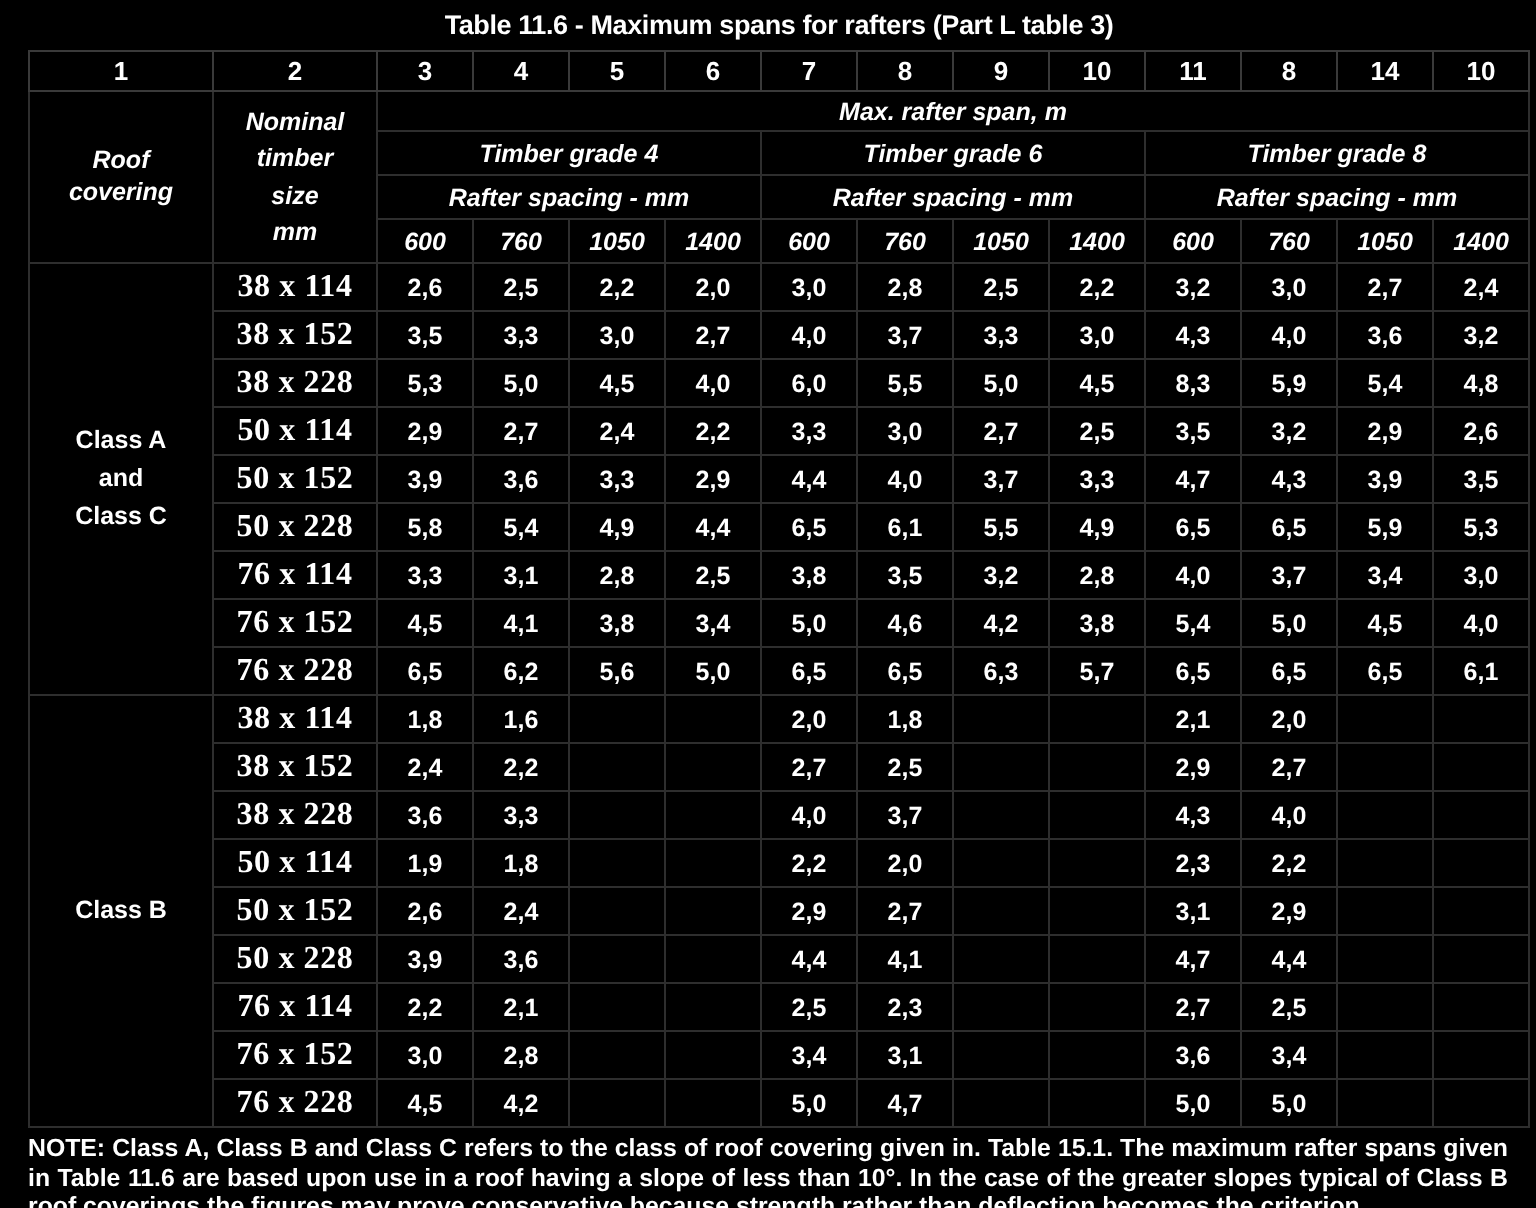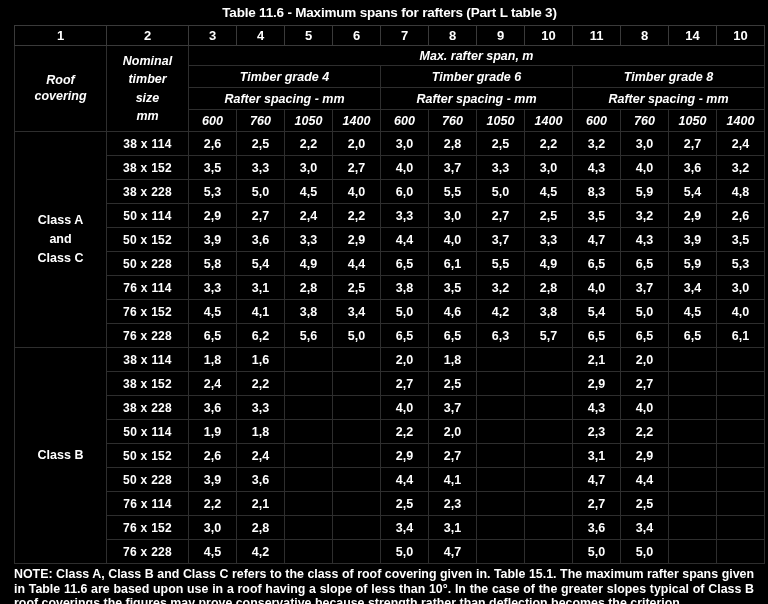--- a/index.html
+++ b/index.html
@@ -83,22 +83,23 @@
     color: #101010;
     font-size: 12.5px;
     font-weight: bold;
     line-height: 1.5;
     border: 1px solid #f0f0f0;
     border-top: 1px solid #b8b8b8;
   }
   
   tr.drow td { height: 24px; }
   tr.drow td.size {
-    font-size: 12px;
+    font-size: 16px;
     letter-spacing: 0.3px;
+    font-family: Liberation Serif, serif;
   }
   tr.drow td.val { font-size: 12.5px; }
   tr.gtop td { border-top: 1px solid #9a9a9a; }
   td.vsep { border-left: 1px solid #9a9a9a; }
 
   .note {
     margin: 3px 14px 0 14px;
     color: #ffffff;
     font-size: 12.4px;
     font-weight: bold;

